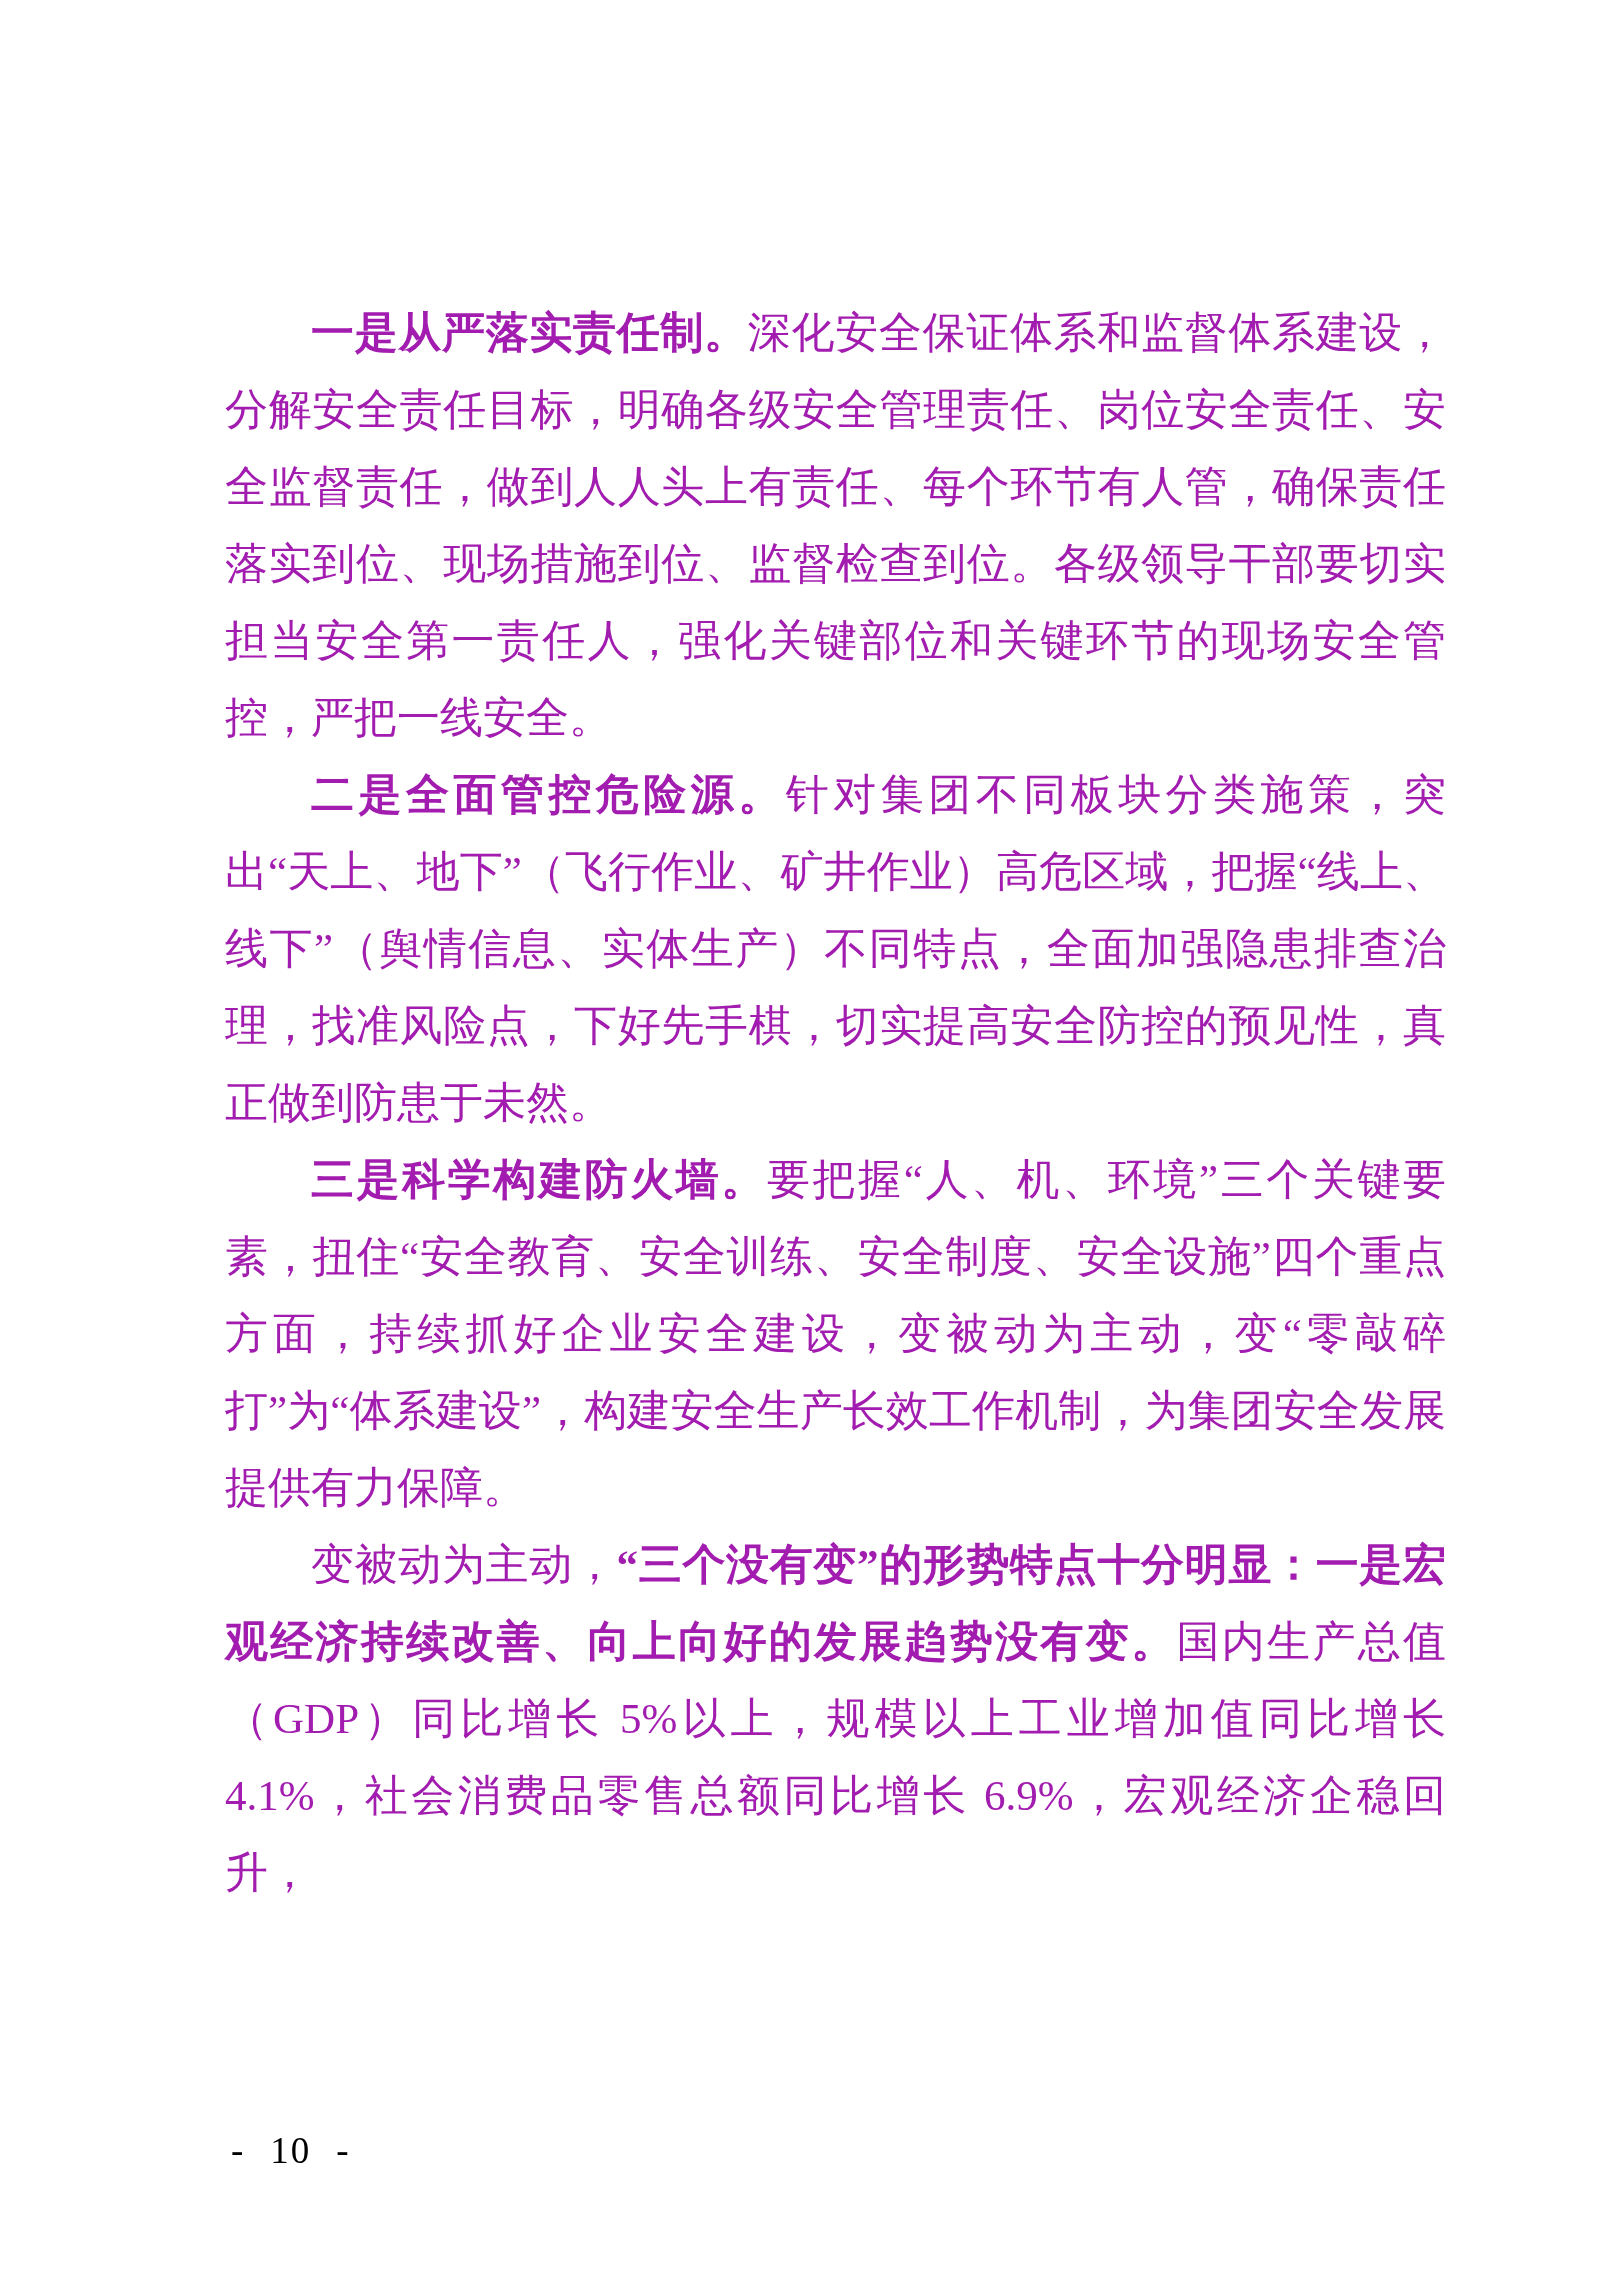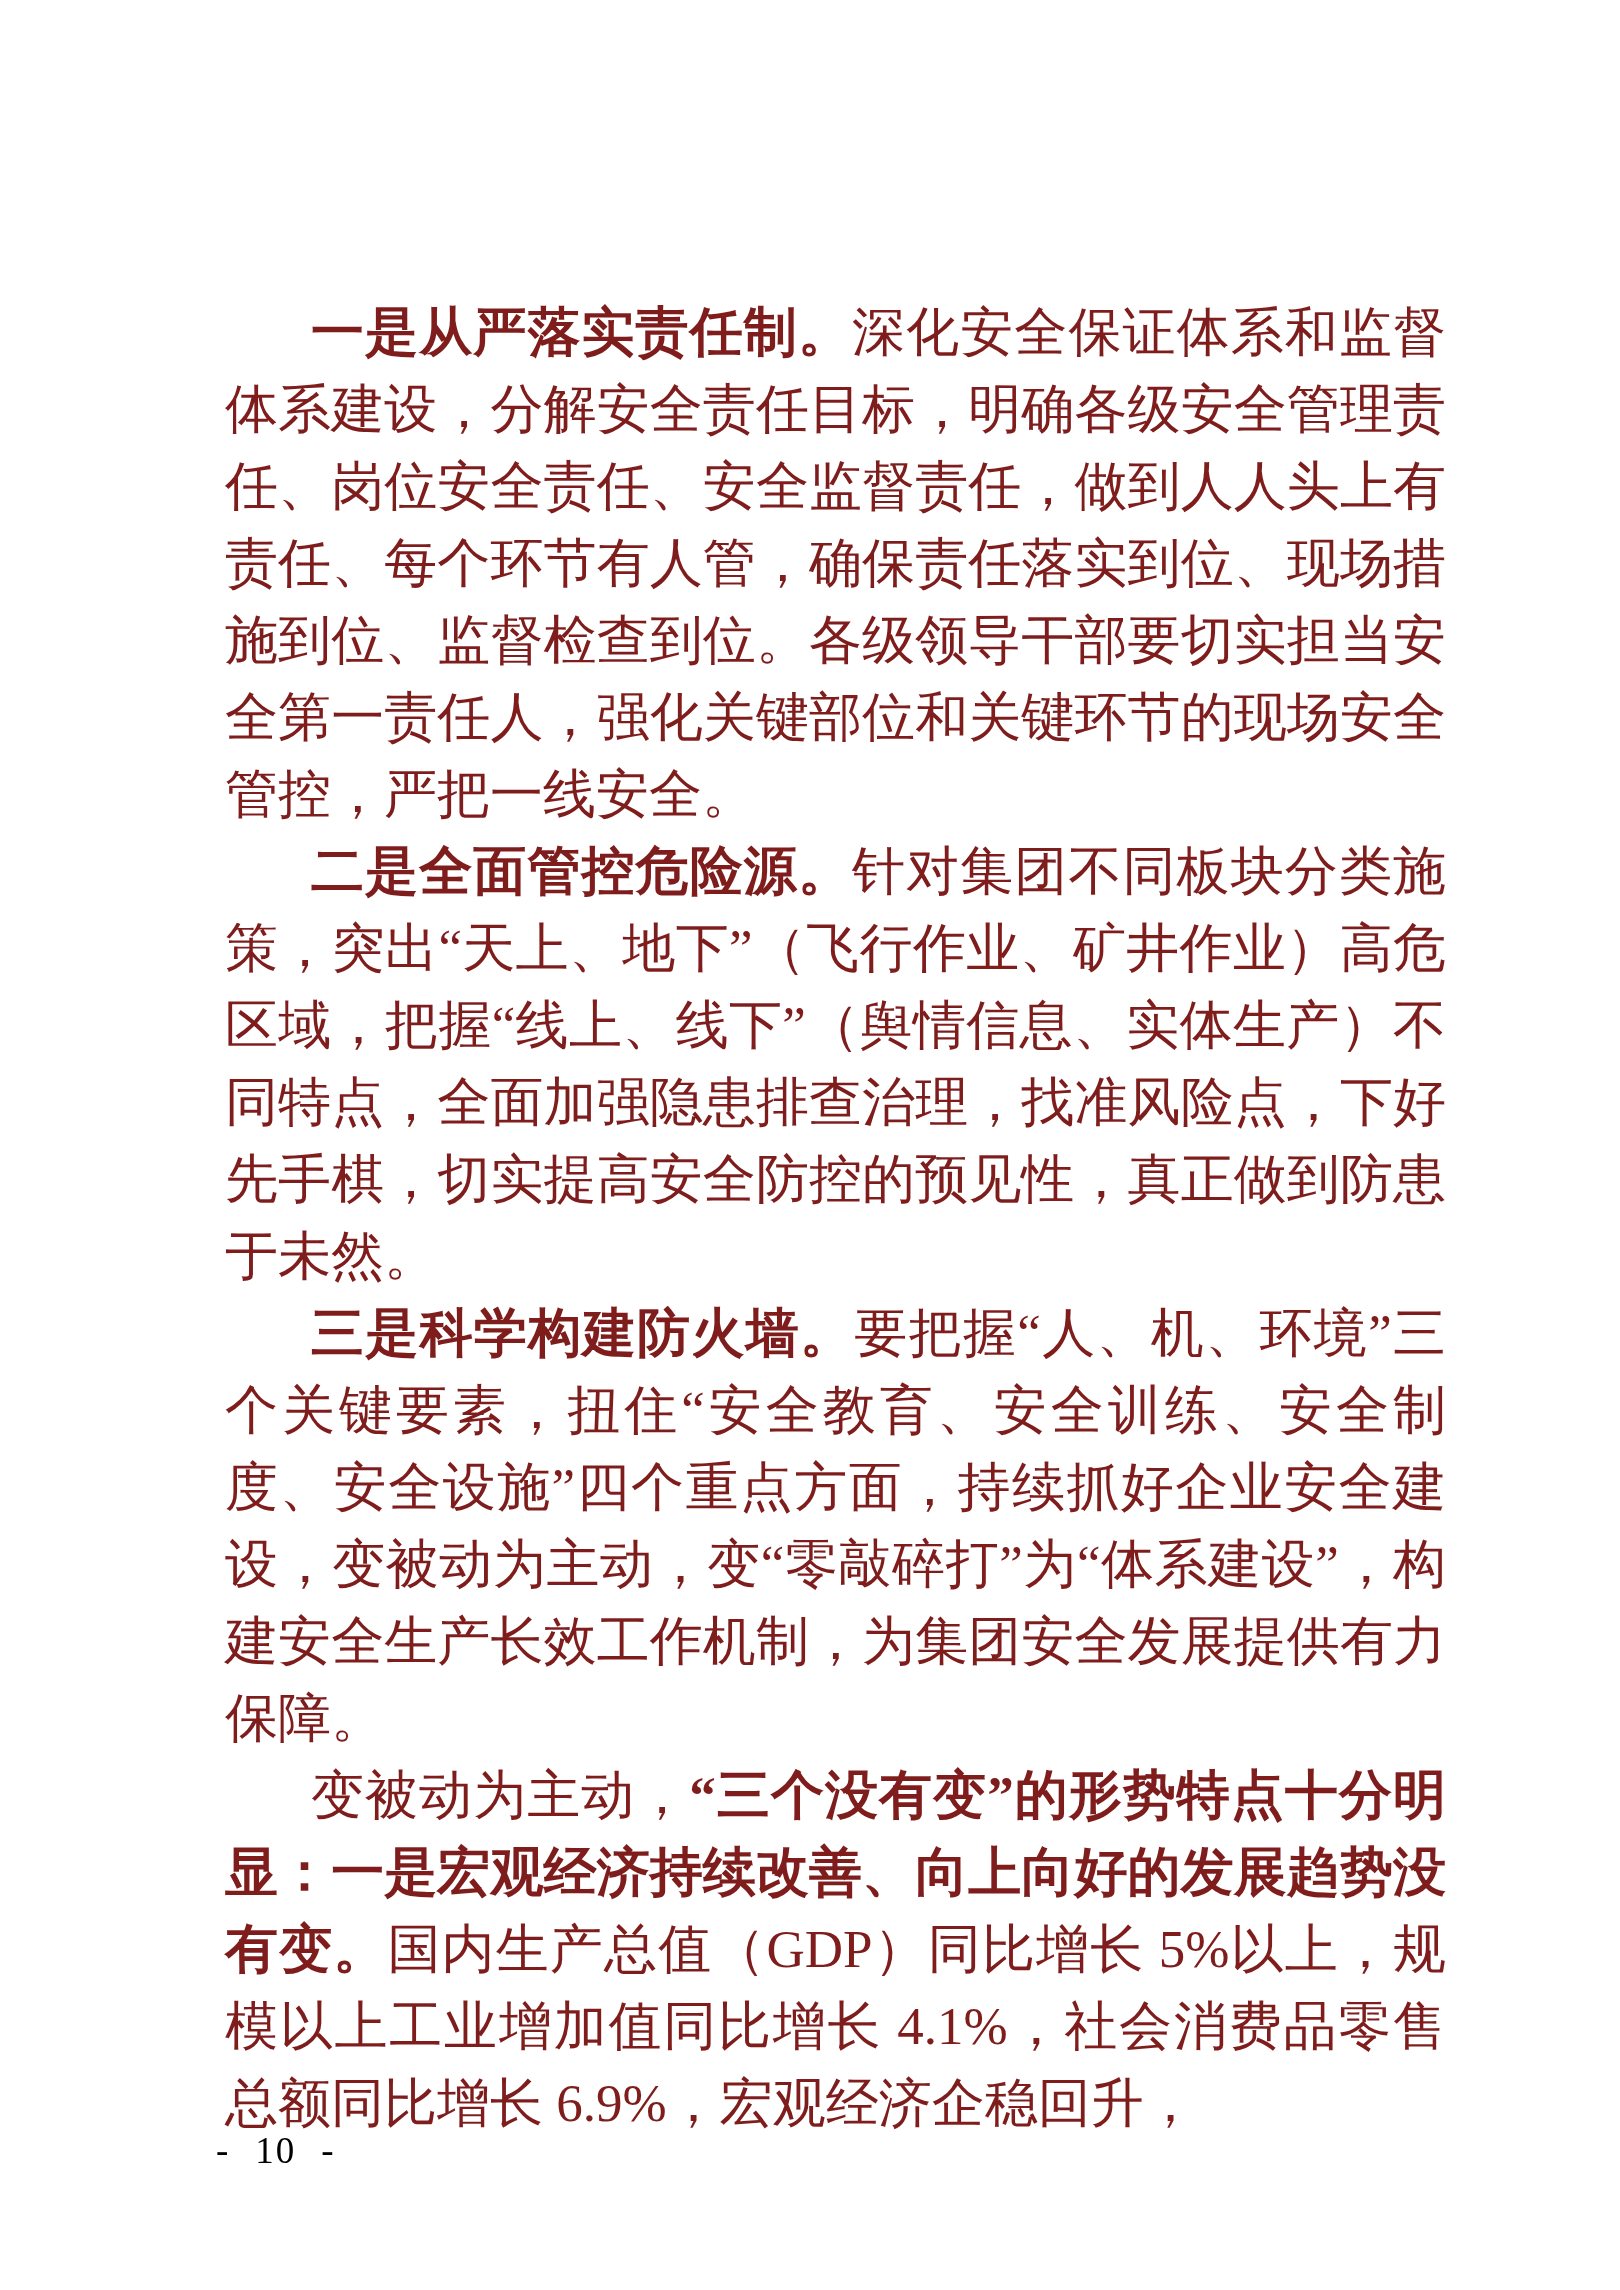--- a/index.html
+++ b/index.html
@@ -15,41 +15,41 @@
     margin: 0 auto;
     overflow: hidden;
     color: #000000;
   }
   .body-text {
     position: absolute;
     left: 225px;
     top: 294px;
     width: 1221px;
     font-family: "Liberation Serif", "DejaVu Serif", serif;
-    font-size: 53px;
+    font-size: 43px;
     line-height: 77px;
-    color: #7f1d1d;
+    color: #a21caf;
     text-align: justify;
     text-justify: inter-character;
   }
   .body-text p {
     margin: 0;
     padding: 0;
     text-indent: 86px;
   }
   .body-text p.heading {
     font-family: "Liberation Sans", "DejaVu Sans", sans-serif;
     font-weight: bold;
   }
   .run-bold {
     font-weight: bold;
   }
   .page-footer {
     position: absolute;
-    left: 216px;
+    left: 231px;
     top: 2129px;
     font-family: "Liberation Serif", "DejaVu Serif", serif;
     font-size: 37px;
     color: #000000;
     word-spacing: 13.7px;
     letter-spacing: 2px;
     text-align: right;
   }
 </style>
 </head>

